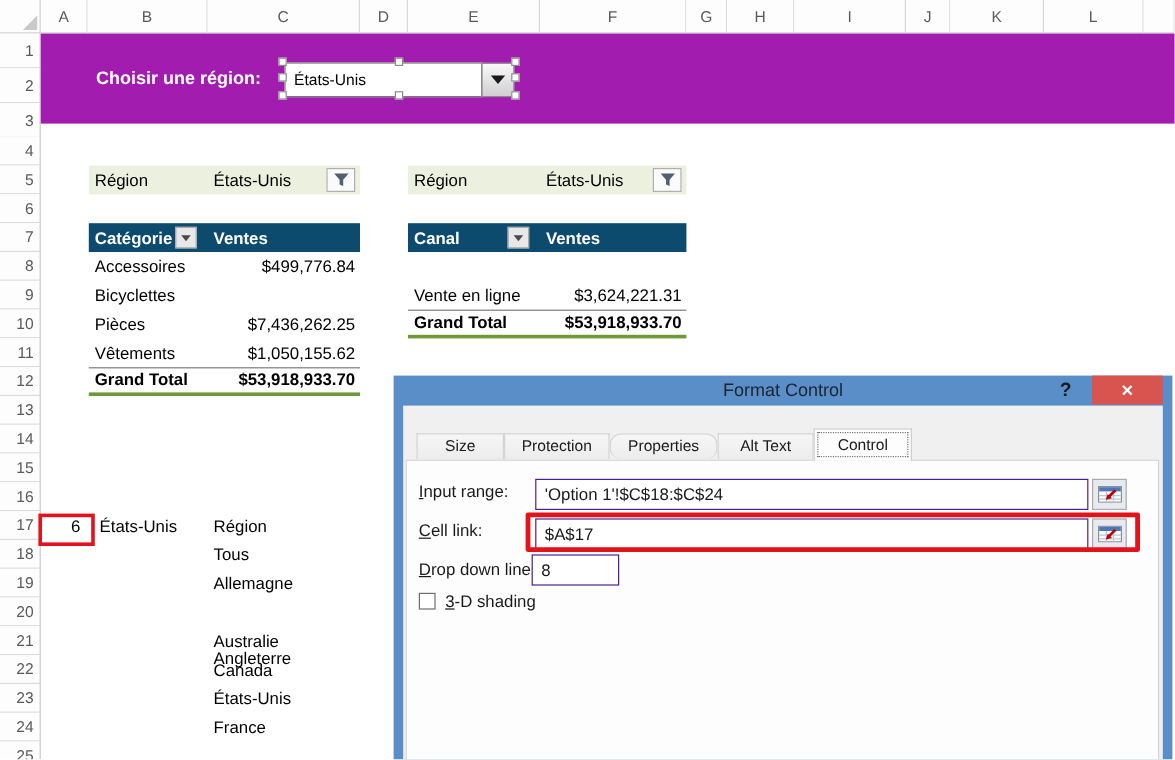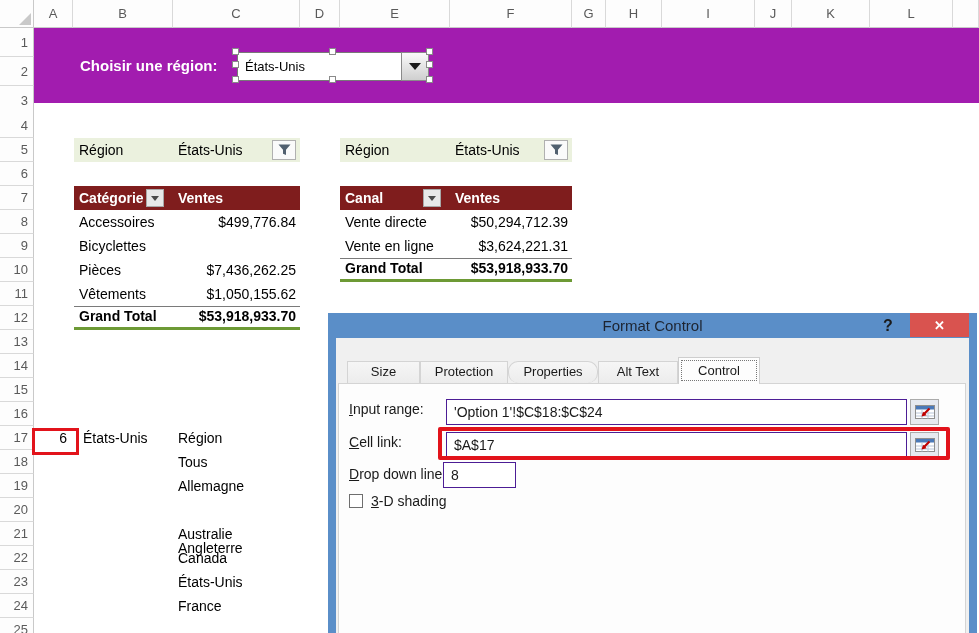--- a/index.html
+++ b/index.html
@@ -25,21 +25,21 @@
           border:1px solid #787878;font-size:13px;line-height:27px;padding-left:7px;z-index:2;}
   #combo-arrow{position:absolute;left:401px;top:52px;width:28px;height:29px;z-index:2;
           background:linear-gradient(#fafafa,#cfcfcf);border:1px solid #8a8a8a;
           display:flex;align-items:center;justify-content:center;}
   .ctri{width:0;height:0;border-left:6px solid transparent;border-right:6px solid transparent;
           border-top:7px solid #1a1a1a;}
   .handle{position:absolute;width:7px;height:7px;background:#fff;border:1px solid #8a8a8a;z-index:3;}
   
   .prow{position:absolute;height:24px;display:flex;font-size:14px;}
   .filterrow{background:#EBF1DE;}
-  .headrow{background:#7f1d1d;color:#fff;font-weight:bold;}
+  .headrow{background:#0c4a6e;color:#fff;font-weight:bold;}
   .totalrow{font-weight:bold;border-top:1px solid #7a7a7a;border-bottom:3px solid #6D9A35;background:#fff;}
   .pc1{padding-left:5px;line-height:24px;white-space:nowrap;}
   .pc2{flex:1;text-align:right;padding-right:4px;line-height:24px;white-space:nowrap;}
   .pc2v,.pc2h{flex:1;padding-left:5px;line-height:24px;white-space:nowrap;}
   .totalrow .pc1,.totalrow .pc2{line-height:19px;}
   .funnelbtn{position:absolute;right:4px;top:2px;width:24px;height:20px;background:#fafafa;
           border:1px solid #b0b0b0;display:flex;align-items:center;justify-content:center;}
   .ddbtn{position:absolute;top:3px;width:18px;height:18px;background:#e8e8e8;border:1px solid #a8a8a8;
           display:flex;align-items:center;justify-content:center;}
   .tri{width:0;height:0;border-left:4px solid transparent;border-right:4px solid transparent;
@@ -190,22 +190,20 @@
         </div>
       </div>
       <div class="prow headrow" style="left: 340px; top: 186px; width: 232px;">
         <div class="pc1" style="width: 110px;">Canal</div>
         <div class="ddbtn" style="left: 83px;">
           <span class="tri"></span>
         </div>
         <div class="pc2h">Ventes</div>
       </div>
       <div class="prow" style="left: 340px; top: 210px; width: 232px; background: rgb(255, 255, 255);">
-        <div class="pc1" style="width: 110px;">Vente directe</div>
-        <div class="pc2">$50,294,712.39</div>
       </div>
       <div class="prow" style="left: 340px; top: 234px; width: 232px; background: rgb(255, 255, 255);">
         <div class="pc1" style="width: 110px;">Vente en ligne</div>
         <div class="pc2">$3,624,221.31</div>
       </div>
       <div class="prow totalrow" style="left: 340px; top: 258px; width: 232px;">
         <div class="pc1" style="width: 110px;">Grand Total</div>
         <div class="pc2">$53,918,933.70</div>
       </div>
     </div>

